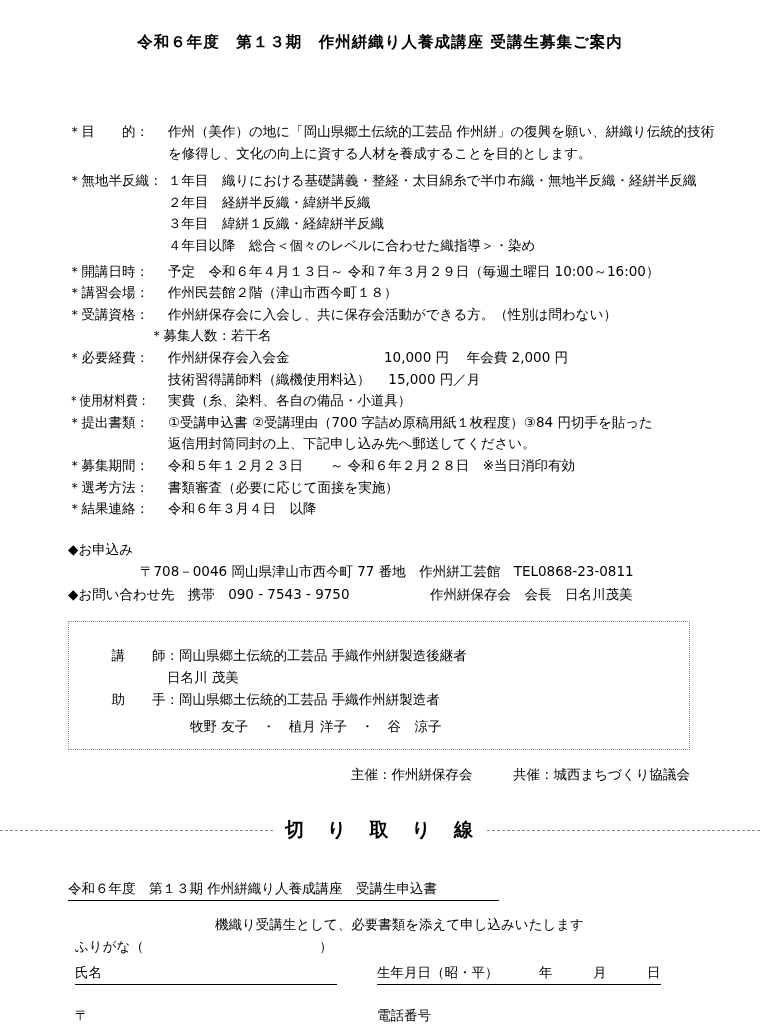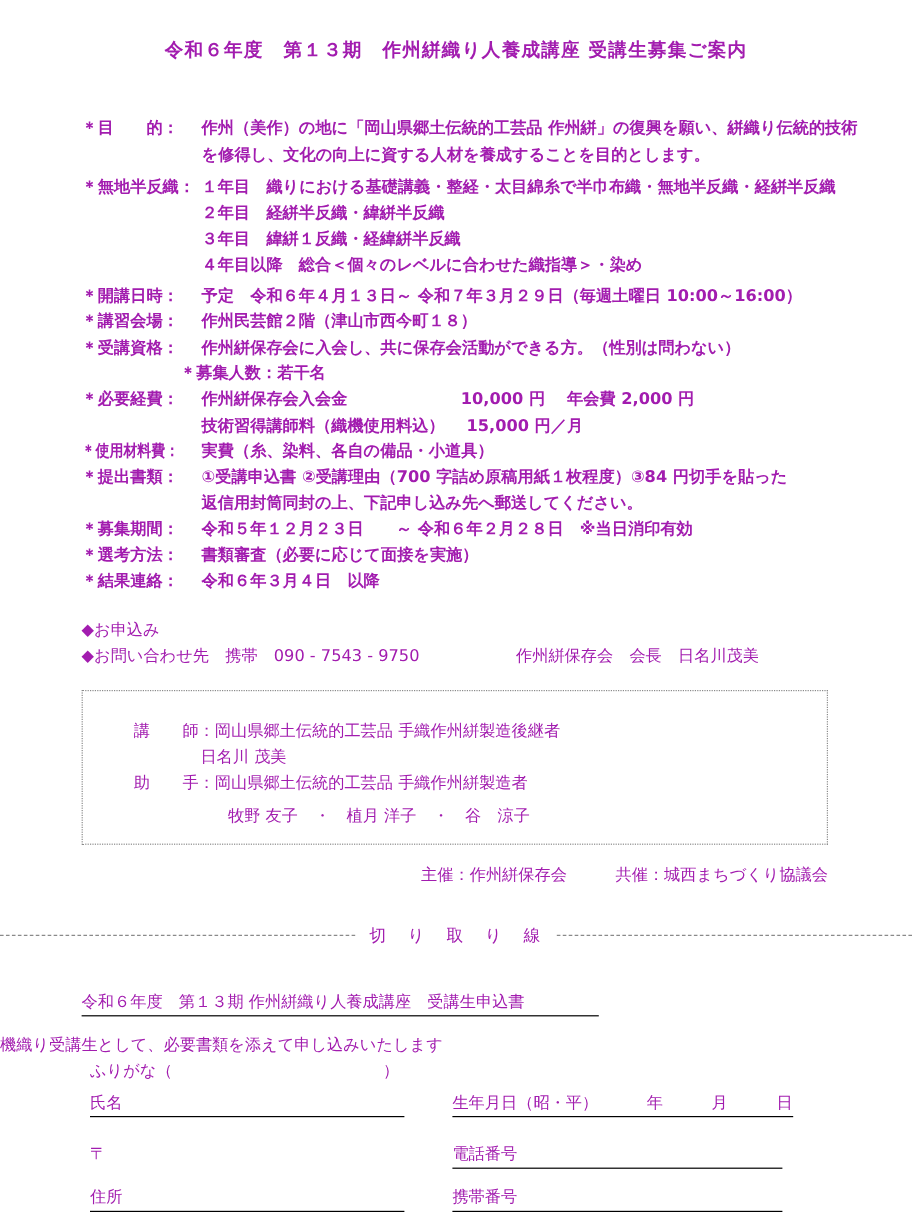--- a/index.html
+++ b/index.html
@@ -1,25 +1,25 @@
 <!DOCTYPE html>
 <html><head>
 <meta charset="utf-8">
 <style>
   html,body{margin:0;padding:0;background:#fff;}
   .page{
-    width:760px;height:1026px;background:#ffffff;color:#a21caf;
+    width:760px;height:1026px;background:#ffffff;color:#000000;
     font-family:"DejaVu Sans","Liberation Sans",sans-serif;
     font-size:13.5px;position:relative;overflow:hidden;
   }
   .doc-title{
     text-align:center;padding-top:32px;font-weight:bold;
     font-size:15.5px;letter-spacing:1px;white-space:pre;
   }
-  .notice{margin-top:44px;font-weight:bold;}
+  .notice{margin-top:68px;}
   .row{display:flex;padding-left:68px;line-height:21.6px;white-space:pre;}
   .row .lab{flex:0 0 100px;}
   .row.condensed .lab{transform:scaleX(0.86);transform-origin:left center;}
   .cont{padding-left:168px;line-height:21.6px;white-space:pre;}
   .sub{padding-left:150px;line-height:21.6px;white-space:pre;}
   .g6{margin-top:6px;}
   .g4{margin-top:4px;}
   .contact{margin-top:18px;}
   .contact .crow{display:flex;padding-left:68px;line-height:22.5px;white-space:pre;}
   .contact .indent{padding-left:140px;line-height:22.5px;white-space:pre;}
@@ -28,25 +28,25 @@
     margin:16px 0 0 68px;width:620px;border:1px dotted #8a8a8a;
     padding:22px 0 12px 0;
   }
   .brow{display:flex;padding-left:36px;line-height:22px;white-space:pre;text-align:right;}
   .brow .blab{flex:0 0 74px;}
   .bname{padding-left:98px;line-height:22px;white-space:pre;}
   .bnames{padding-left:121px;line-height:22px;white-space:pre;margin-top:5px;}
   .organizer{text-align:right;padding-right:70px;margin-top:16px;white-space:pre;}
   .cutline{display:flex;align-items:center;margin-top:33px;}
   .cutline .dash{flex:1;border-top:1px dashed #8a8a8a;height:0;}
-  .cutline .cuttext{padding:0 12px;letter-spacing:2px;white-space:pre;font-size:14px;}
+  .cutline .cuttext{padding:0 12px;letter-spacing:2px;white-space:pre;font-size:19px;font-weight:bold;}
   .form{margin-top:37px;}
   .form-title-wrap{padding-left:68px;}
   .form-title{display:inline-block;border-bottom:1px solid #000;padding:0 62px 2px 0;white-space:pre;}
-  .statement{margin-top:15px;white-space:pre;}
+  .statement{padding-left:215px;margin-top:15px;white-space:pre;}
   .furigana{padding-left:75px;margin-top:4px;white-space:pre;}
   .frow{display:flex;padding-left:75px;white-space:pre;}
   .frow .cell-l{flex:0 0 262px;margin-right:40px;}
   .frow .cell-r{flex:0 0 275px;}
   .frow .cell-r-birth{flex:0 0 260px;}
   .u{border-bottom:1px solid #000;padding-bottom:2px;}
   .r1{margin-top:8px;}
   .r2{margin-top:22px;}
   .r3{margin-top:15px;}
 </style>
@@ -113,20 +113,21 @@
     <div class="row">
       <span class="lab">＊結果連絡：</span>
       <span>令和６年３月４日　以降</span>
     </div>
   </div>
 
   <div class="contact">
     <div class="crow">
       <span>◆お申込み</span>
     </div>
+    <div class="indent">〒708－0046 岡山県津山市西今町 77 番地　作州絣工芸館　TEL0868-23-0811</div>
     <div class="crow">
       <span class="left-part">◆お問い合わせ先　携帯　090 - 7543 - 9750</span>
       <span>作州絣保存会　会長　日名川茂美</span>
     </div>
   </div>
 
   <div class="staff-box">
     <div class="brow">
       <span class="blab">講　　師：</span>
       <span>岡山県郷土伝統的工芸品 手織作州絣製造後継者</span>

